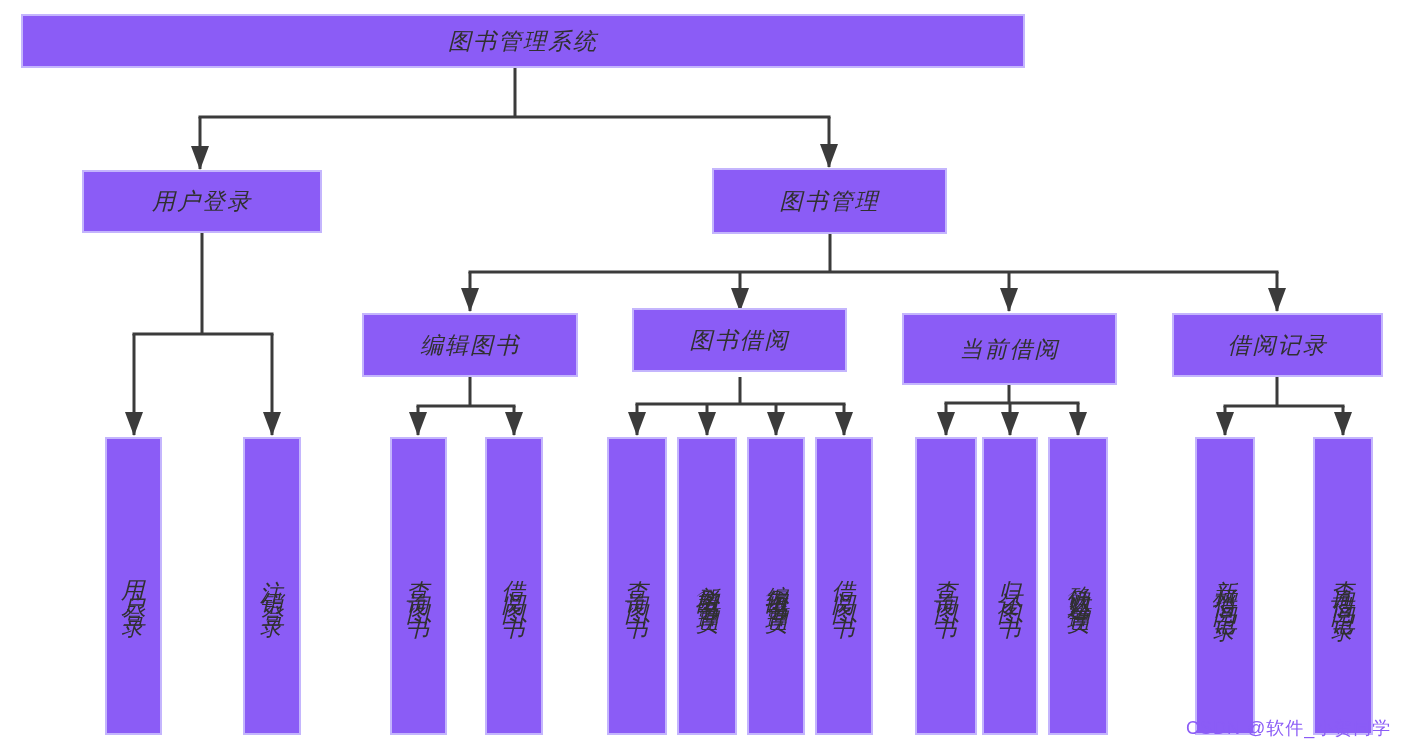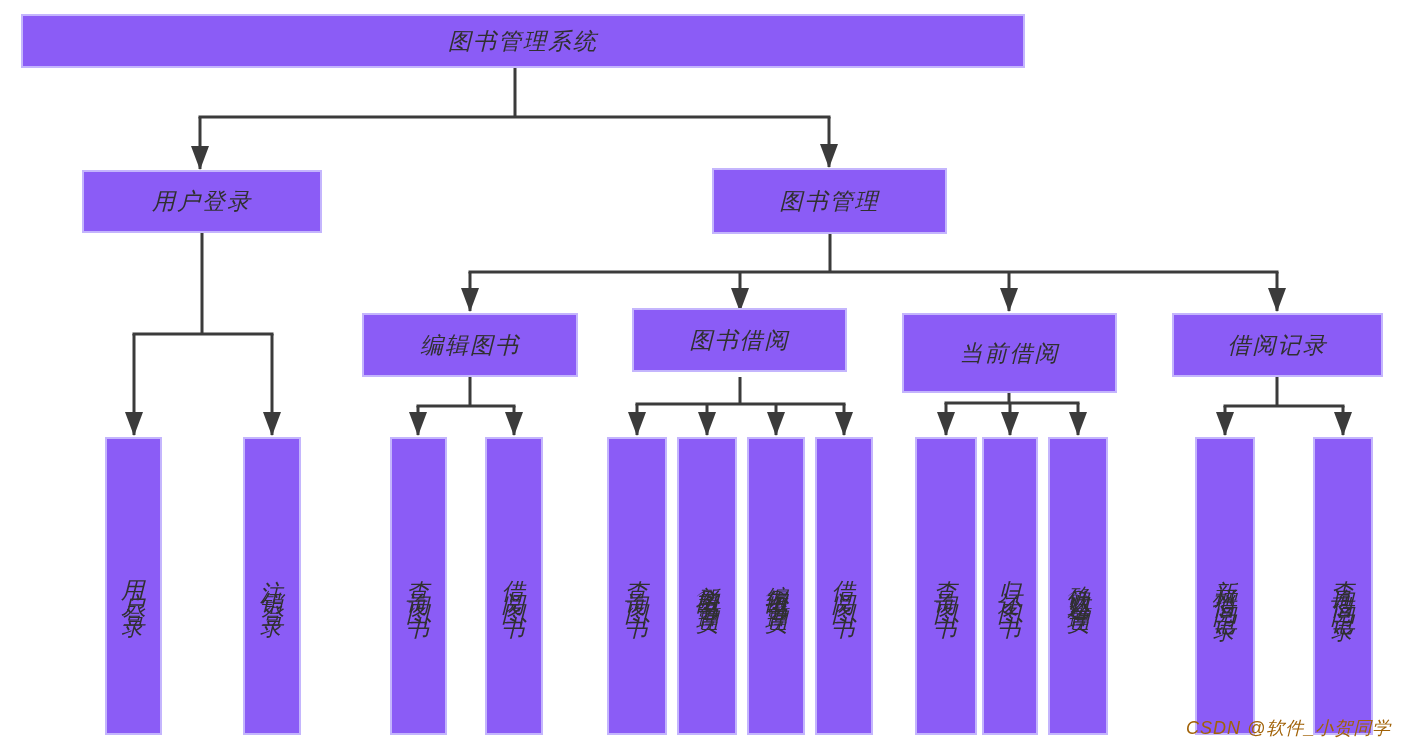--- a/index.html
+++ b/index.html
@@ -31,26 +31,25 @@
     text-orientation:mixed;
     letter-spacing:12px;
     white-space:normal;
   }
   .box.v.v-mid{letter-spacing:8px;}
   .box.v.v-tight{letter-spacing:4px;font-size:22px;}
   .watermark{
     position:absolute;
     left:1186px;top:716px;
     width:212px;
-    color:#a16207;
+    color:#8b5cf6;
     font-size:18px;
     letter-spacing:1px;
     z-index:5;
     white-space:nowrap;
-    font-style:italic;
   }
 </style>
 </head>
 <body>
 
 <div class="stage">
 
   <svg class="wires" width="1405" height="747" viewBox="0 0 1405 747" xmlns="http://www.w3.org/2000/svg">
     <defs>
       <marker id="ah" markerUnits="userSpaceOnUse" markerWidth="24" markerHeight="18" viewBox="0 0 24 18" refX="23" refY="9" orient="auto">
@@ -102,21 +101,21 @@
     </g>
   </svg>
 
   <div class="box h" style="left:21px;top:14px;width:1004px;height:54px">图书管理系统</div>
 
   <div class="box h" style="left:82px;top:170px;width:240px;height:63px">用户登录</div>
   <div class="box h" style="left:712px;top:168px;width:235px;height:66px">图书管理</div>
 
   <div class="box h" style="left:362px;top:313px;width:216px;height:64px">编辑图书</div>
   <div class="box h" style="left:632px;top:308px;width:215px;height:64px">图书借阅</div>
-  <div class="box h" style="left:902px;top:313px;width:215px;height:80px">当前借阅</div>
+  <div class="box h" style="left:902px;top:313px;width:215px;height:72px">当前借阅</div>
   <div class="box h" style="left:1172px;top:313px;width:211px;height:64px">借阅记录</div>
 
   <div class="box v" style="left:105px;top:437px;width:57px;height:298px">用户登录</div>
   <div class="box v" style="left:243px;top:437px;width:58px;height:298px">注销登录</div>
 
   <div class="box v" style="left:390px;top:437px;width:57px;height:298px">查询图书</div>
   <div class="box v" style="left:485px;top:437px;width:58px;height:298px">借阅图书</div>
 
   <div class="box v" style="left:607px;top:437px;width:60px;height:298px">查询图书</div>
   <div class="box v v-tight" style="left:677px;top:437px;width:60px;height:298px">新增图书（管理员）</div>

